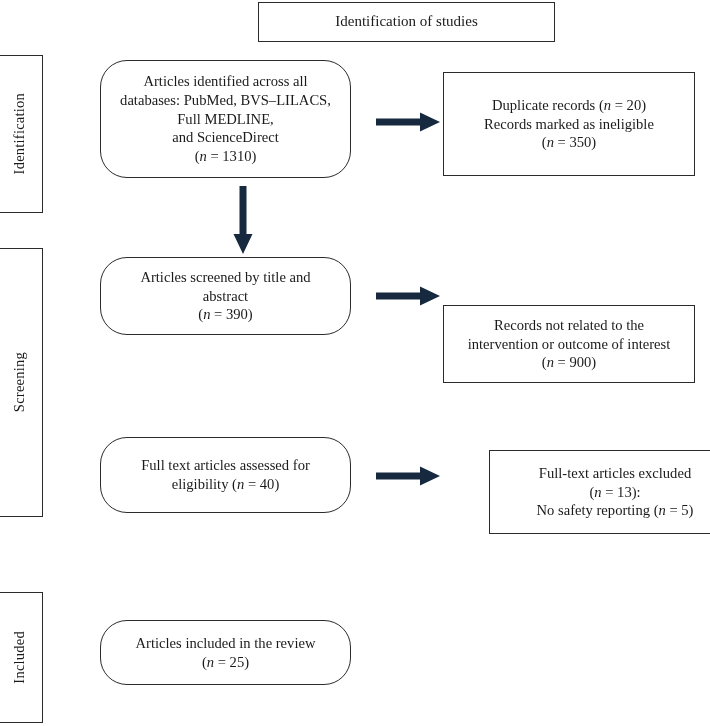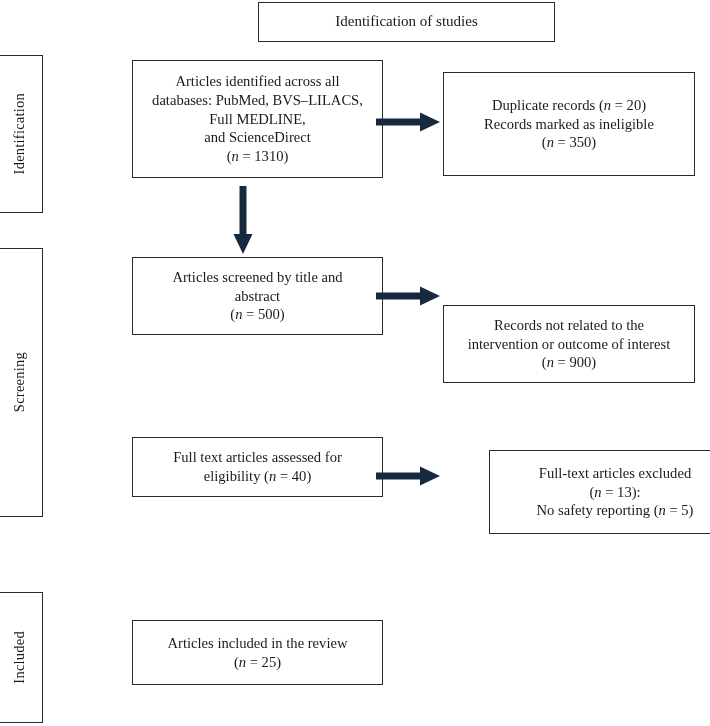--- a/index.html
+++ b/index.html
@@ -68,28 +68,28 @@
     transform: rotate(180deg);
     font-size: 14.6px;
     letter-spacing: 0.2px;
     white-space: nowrap;
   }
   .stage-identification { top: 55px;  height: 158px; }
   .stage-screening      { top: 248px; height: 269px; }
   .stage-included       { top: 592px; height: 131px; }
 
   
-  .col-left  { left: 132px; width: 251px; }
+  .col-left  { left: 100px; width: 251px; border-radius: 27px; }
   .col-right { left: 443px; width: 252px; }
 
   .b-identified { top: 60px;  height: 118px; }
   .b-removed    { top: 72px;  height: 104px; }
   .b-screened   { top: 257px; height: 78px;  }
   .b-notrelated { top: 257px; height: 78px; margin-top: 48px;  }
-  .b-fulltext   { top: 437px; height: 60px;  }
+  .b-fulltext   { top: 437px; height: 76px;  }
   .b-excluded   { top: 450px; height: 84px; margin-left: 46px;  }
   .b-included   { top: 620px; height: 65px;  }
 
   
   .arrow-h {
     position: absolute;
     height: 22px;
   }
   .arrow-v {
     position: absolute;
@@ -149,21 +149,21 @@
   <div class="arrow-v av1">
     <svg width="22" height="68" viewBox="0 0 22 68" aria-hidden="true">
       <path d="M7.5 0 H14.5 V48 H20.5 L11 68 L1.5 48 H7.5 Z" fill="#16293f"></path>
     </svg>
   </div>
 
   <div class="box col-left b-screened">
     <span class="lines">
       <span class="ln">Articles screened by title and</span>
       <span class="ln">abstract</span>
-      <span class="ln"><span>(</span><span class="ital">n</span><span> = 500)</span></span>
+      <span class="ln"><span>(</span><span class="ital">n</span><span> = 390)</span></span>
     </span>
   </div>
 
   <div class="arrow-h a2">
     <svg width="64" height="22" viewBox="0 0 64 22" aria-hidden="true">
       <path d="M0 7.5 H44 V1.5 L64 11 L44 20.5 V14.5 H0 Z" fill="#16293f"></path>
     </svg>
   </div>
 
   <div class="box col-right b-notrelated">

